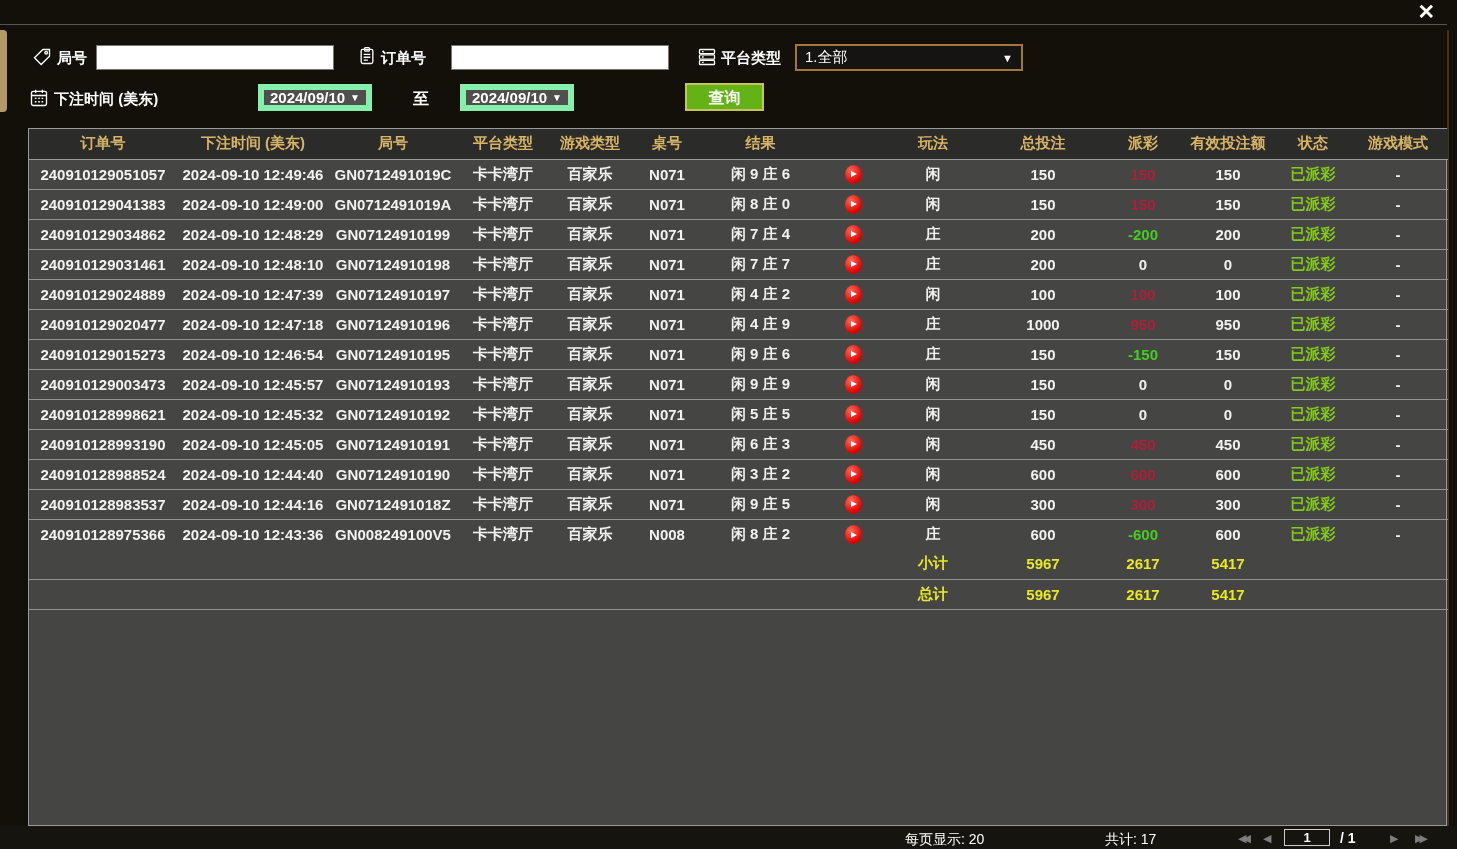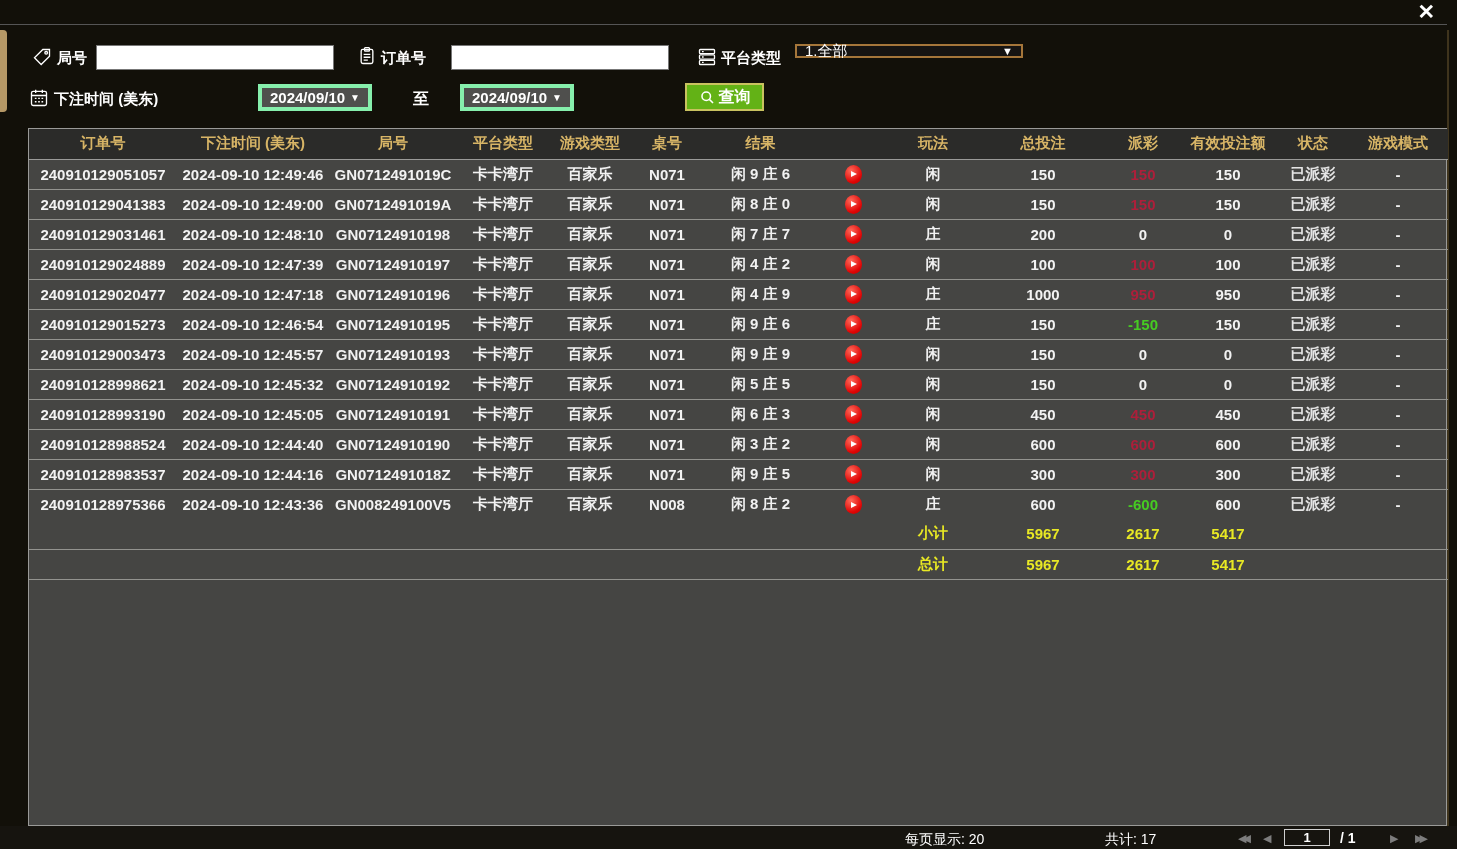--- a/index.html
+++ b/index.html
@@ -17,46 +17,46 @@
   .top-line { position:absolute; left:0; top:24px; width:1447px; height:1px; background:#555; }
   .close-btn { position:absolute; top:0; right:22px; font-size:21px; font-weight:bold;
     color:#fff; cursor:pointer; line-height:24px; }
 
   
   .form-label { position:absolute; font-size:15px; font-weight:bold; color:#fff; white-space:nowrap; }
   .ficon { position:absolute; width:20px; height:20px; }
   .ficon svg { width:100%; height:100%; stroke:#fff; fill:none; stroke-width:1.6; }
   .txt-input { position:absolute; background:#fff; border:1px solid #777; height:25px;
     font-size:14px; padding:0 5px; color:#111; }
-  .dropdown { position:absolute; background:#161412; border:2px solid #a5763a; height:14px;
+  .dropdown { position:absolute; background:#161412; border:2px solid #a5763a; height:27px;
     display:flex; align-items:center; padding:0 8px; cursor:pointer; }
   .dropdown .dd-val { font-size:15px; color:#fff; flex:1; }
   .dropdown .dd-arrow { font-size:11px; color:#fff; margin-left:8px; }
-  .datebox { position:absolute; background:#4f4f4d; border:4px solid #86efac; height:27px; width:114px;
+  .datebox { position:absolute; background:#4f4f4d; border:6px solid #86efac; height:27px; width:114px;
     display:flex; align-items:center; justify-content:center; gap:5px; cursor:pointer; }
   .datebox .date-val { font-size:15px; font-weight:bold; color:#fff; }
   .datebox .dd-arrow { font-size:10px; color:#fff; }
   .query-btn { position:absolute; background:#63b216; border:2px solid #c9c25f; height:28px; width:79px;
-    display:flex; align-items:center; justify-content:center; gap:3px; cursor:pointer; }
+    display:flex; align-items:center; justify-content:space-between; gap:3px; cursor:pointer;flex-direction:column; }
   .query-btn svg { width:17px; height:17px; stroke:#fff; fill:none; stroke-width:1.8; }
   .query-btn .q-label { font-size:16px; font-weight:bold; color:#fff; }
 
   
   .table-wrap { position:absolute; left:28px; top:128px; width:1419px; height:698px;
     background:#454543; border:1px solid #9a9a98; }
   table { width:100%; border-collapse:collapse; table-layout:fixed; }
   thead th { background:#2b2b29; color:#d8b566; font-size:15px; font-weight:bold;
     height:30px; text-align:center; border-bottom:1px solid #9a9a98; }
   tbody td { height:30px; font-size:15px; font-weight:bold; color:#f2f2f2;
     text-align:center; border-top:1px solid #93938f; white-space:nowrap; overflow:hidden; }
   tbody tr:first-child td { border-top:none; }
   td.pay-win  { color:#ad1f3a; }
   td.pay-loss { color:#46cc22; }
   td.pay-zero { color:#f2f2f2; }
-  td.status-paid { color:#e5e5e5; }
+  td.status-paid { color:#84cc16; }
   .sum-row td { color:#e8e824; border-top:1px solid #93938f; }
   .sum-row.last td { border-bottom:1px solid #93938f; }
   .play-icon { display:inline-flex; width:17px; height:19px; border-radius:50%;
     background:radial-gradient(circle at 35% 30%, #ff6a5a, #e00505 65%, #b80000);
     align-items:center; justify-content:center; cursor:pointer; vertical-align:middle; }
   .play-tri { width:0; height:0; border-left:6px solid #fff;
     border-top:3.5px solid transparent; border-bottom:3.5px solid transparent; margin-left:2px; }
 
   
   .pager { position:absolute; left:0; top:826px; width:1457px; height:32px; background:#16140f; }
@@ -199,20 +199,38 @@
               <span class="play-tri"></span>
             </span></td>
           <td>闲</td>
           <td>150</td>
           <td class="pay-win">150</td>
           <td>150</td>
           <td class="status-paid">已派彩</td>
           <td>-</td>
         </tr>
         <tr>
+          <td>240910129034862</td>
+          <td>2024-09-10 12:48:29</td>
+          <td>GN07124910199</td>
+          <td>卡卡湾厅</td>
+          <td>百家乐</td>
+          <td>N071</td>
+          <td>闲 7 庄 4</td>
+          <td><span class="play-icon">
+              <span class="play-tri"></span>
+            </span></td>
+          <td>庄</td>
+          <td>200</td>
+          <td class="pay-loss">-200</td>
+          <td>200</td>
+          <td class="status-paid">已派彩</td>
+          <td>-</td>
+        </tr>
+        <tr>
           <td>240910129031461</td>
           <td>2024-09-10 12:48:10</td>
           <td>GN07124910198</td>
           <td>卡卡湾厅</td>
           <td>百家乐</td>
           <td>N071</td>
           <td>闲 7 庄 7</td>
           <td><span class="play-icon">
               <span class="play-tri"></span>
             </span></td>

